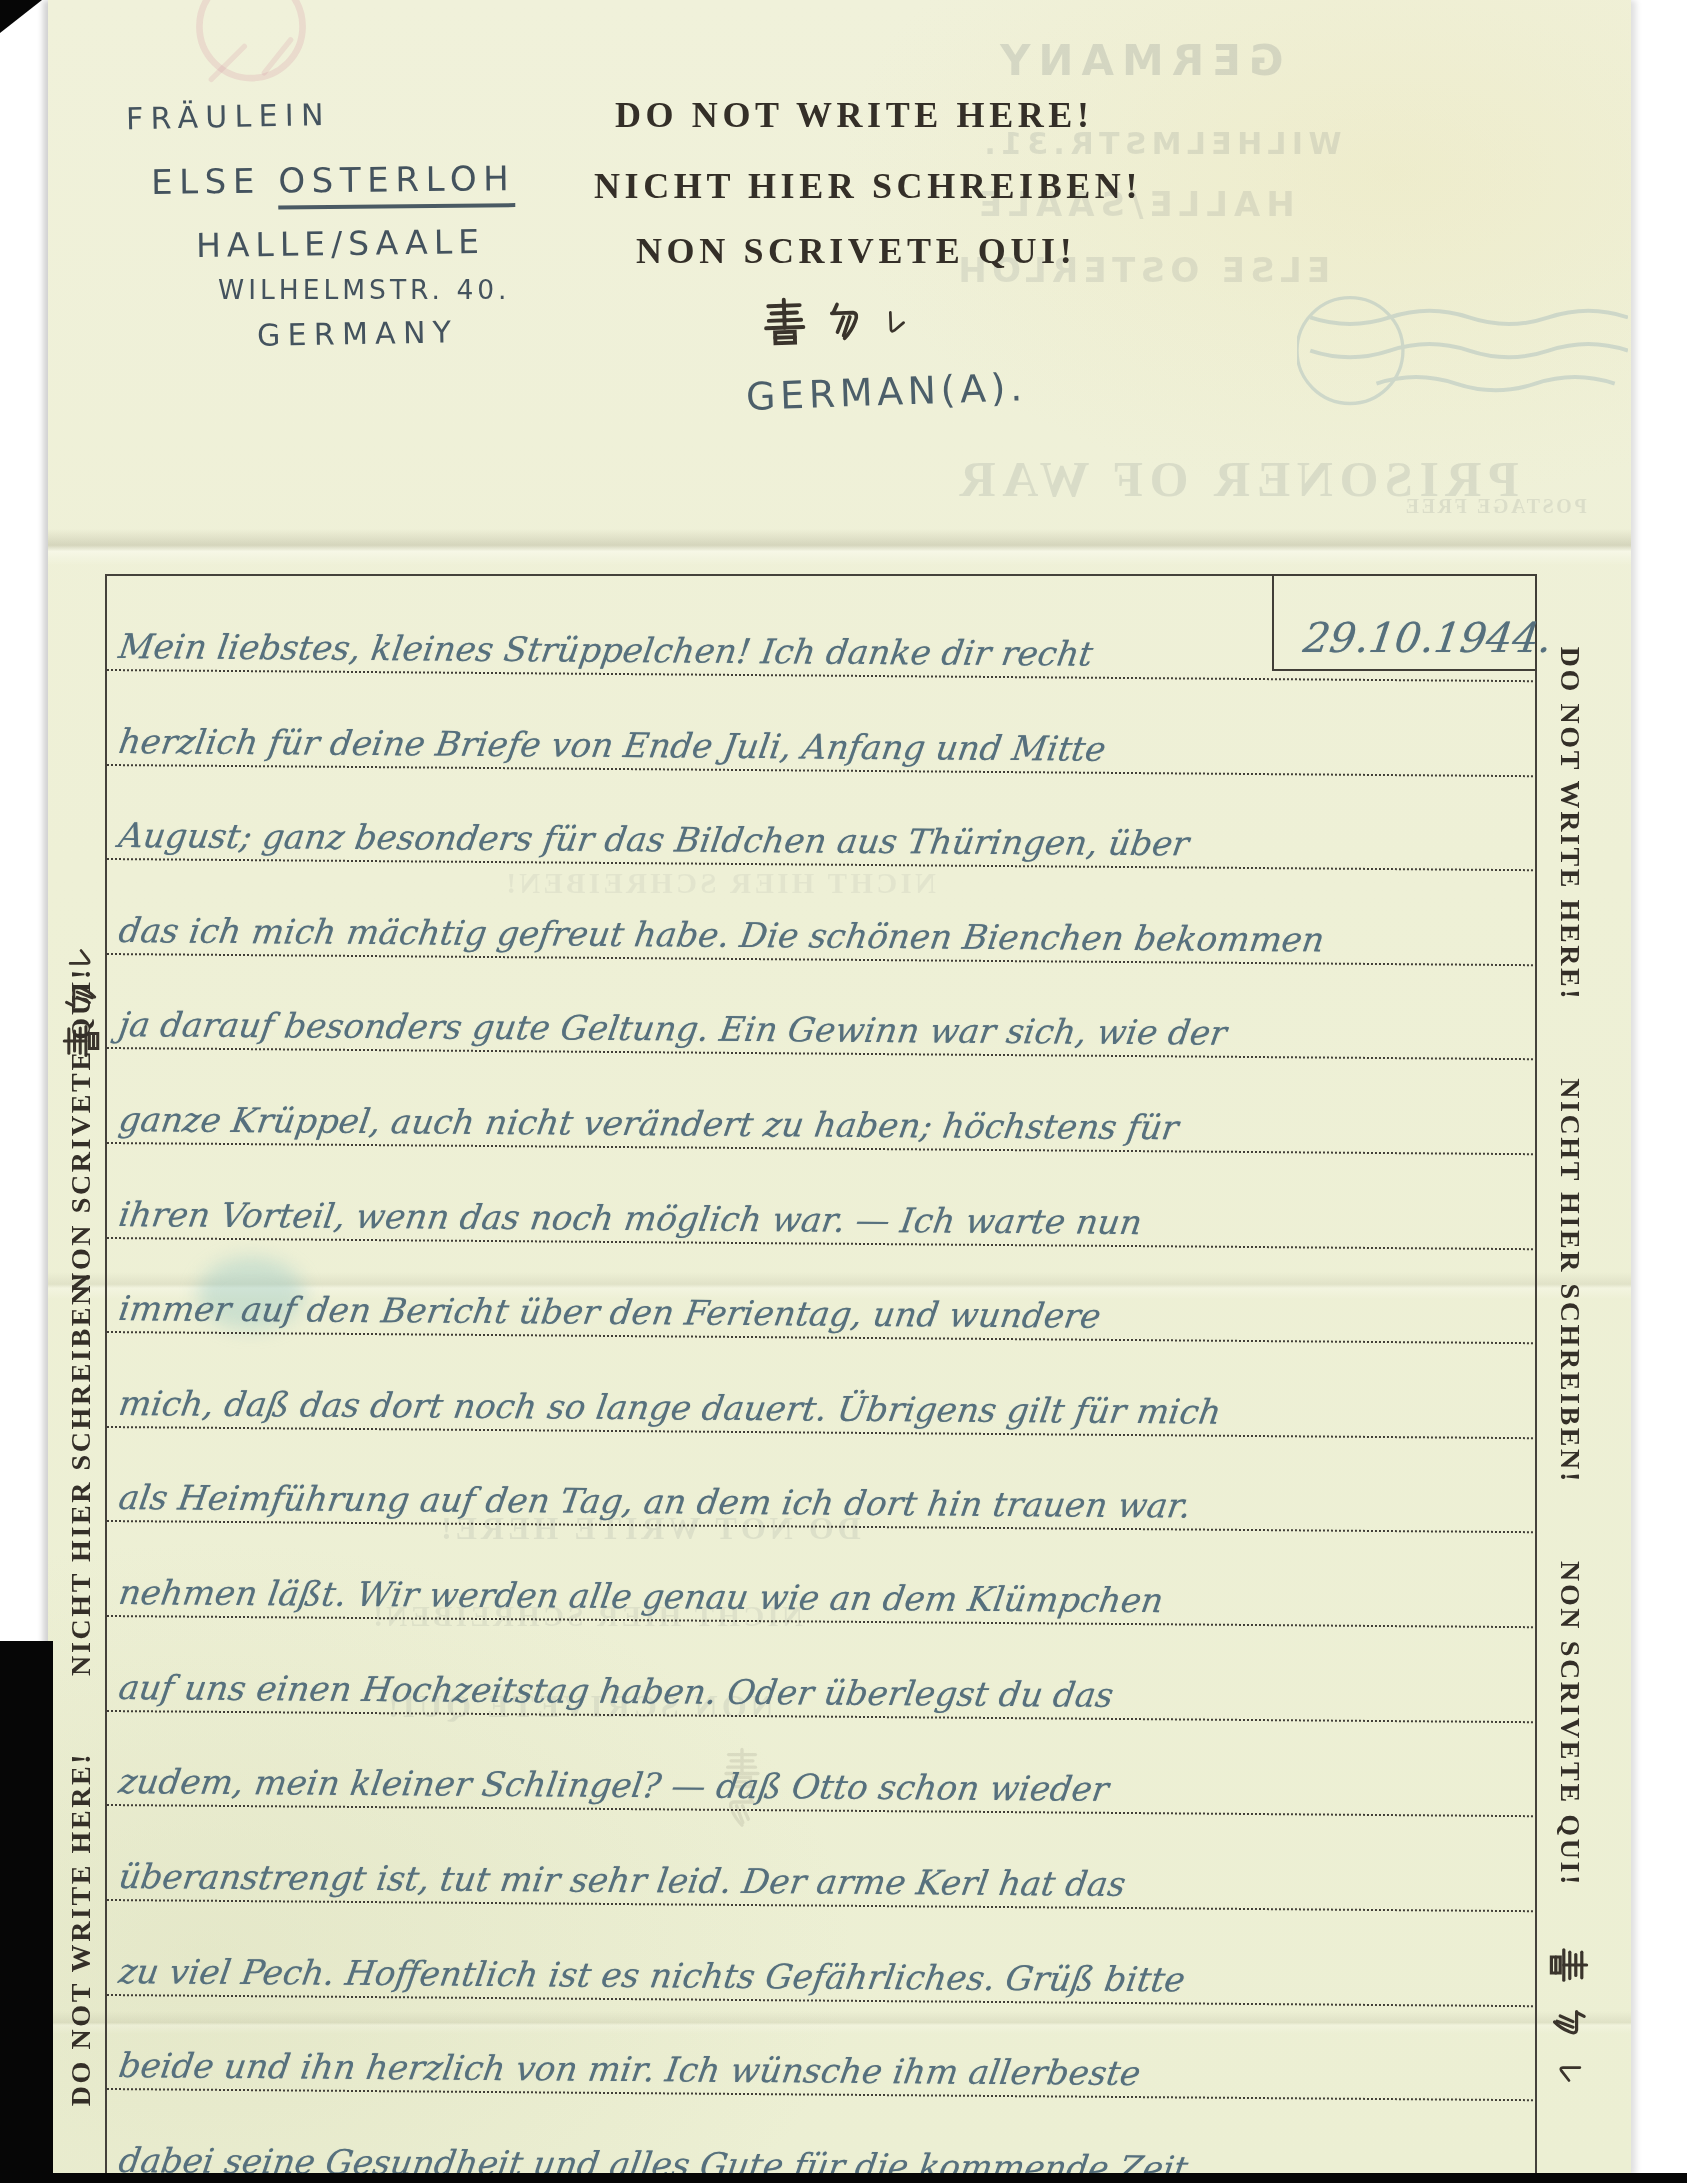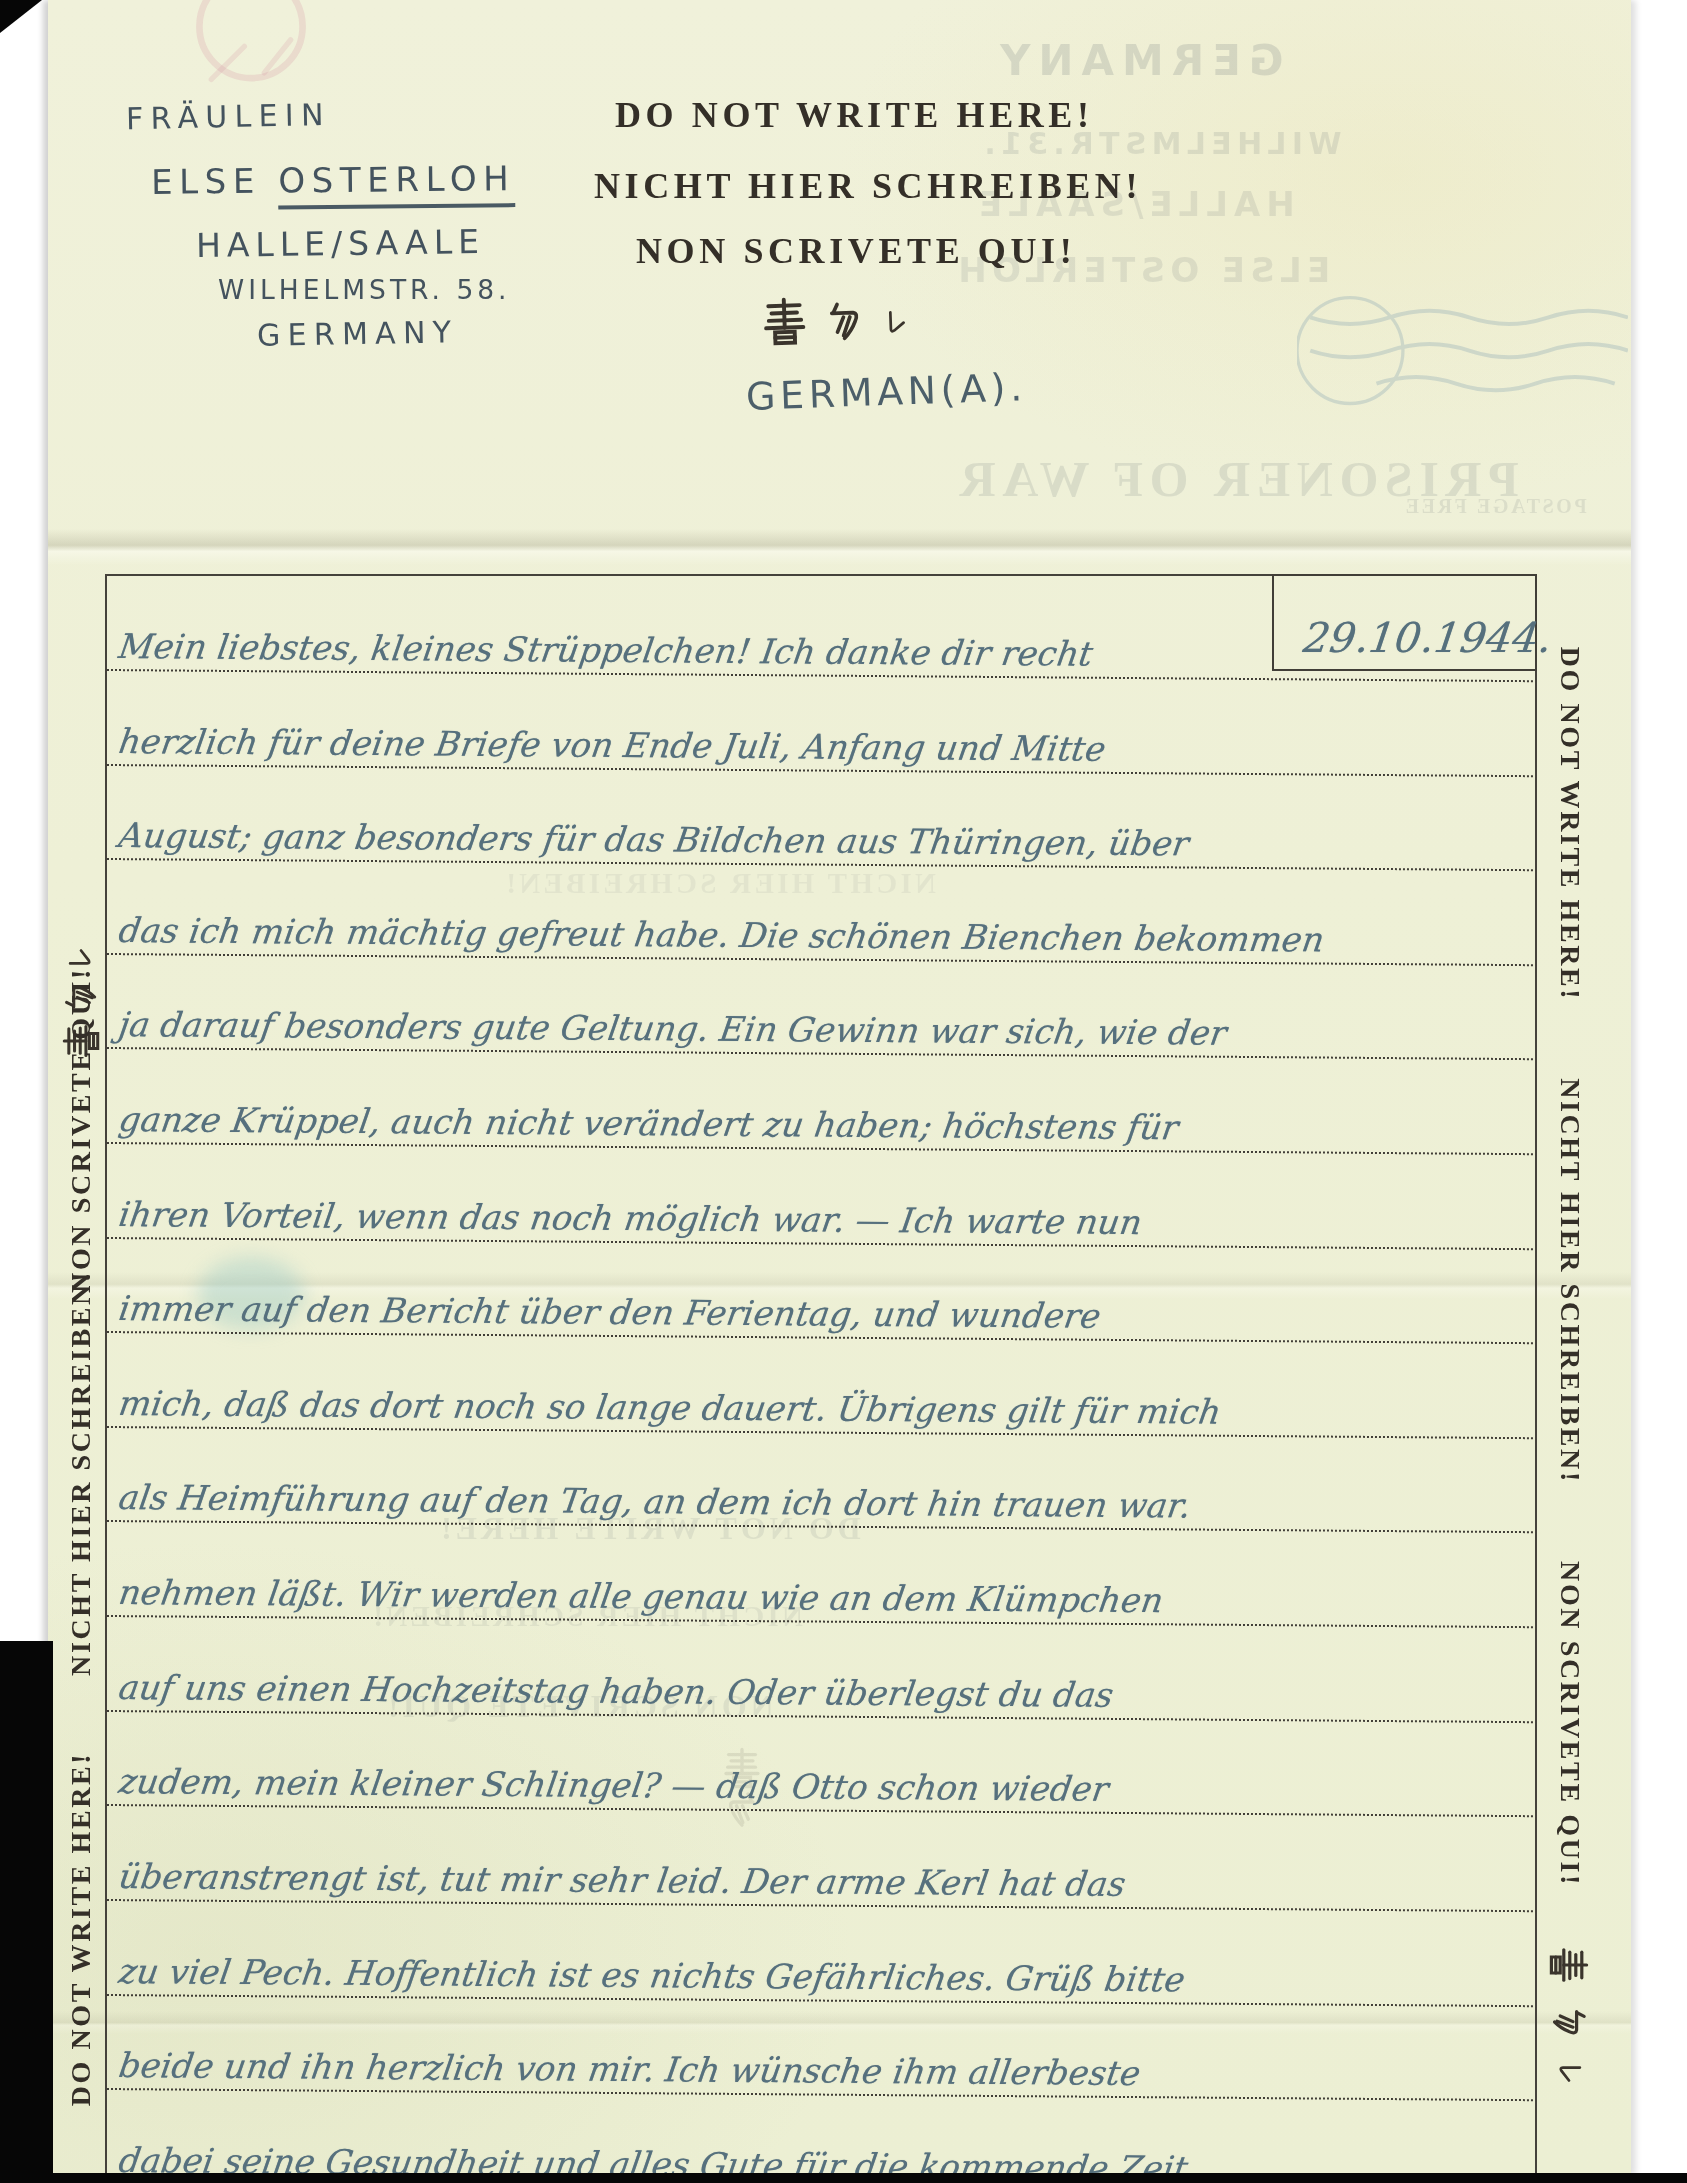--- a/index.html
+++ b/index.html
@@ -109,21 +109,21 @@
         </svg>
       </span>
   </div>
 
   <div>
     <div class="hand" style="position:absolute;left:126px;top:99px;font-size:30px;letter-spacing:7.3px;transform:rotate(-1.2deg);">FRÄULEIN</div>
     <div class="hand" style="position:absolute;left:151px;top:160px;font-size:34px;letter-spacing:6.6px;transform:rotate(-.6deg);">
       <span>ELSE </span><span style="border-bottom:4px solid #4a5a64;padding-bottom:5.3px;">OSTERLOH</span>
     </div>
     <div class="hand" style="position:absolute;left:196px;top:224px;font-size:33px;letter-spacing:6px;transform:rotate(-.8deg);">HALLE/SAALE</div>
-    <div class="hand" style="position:absolute;left:218px;top:274px;font-size:26.5px;letter-spacing:4px;">WILHELMSTR. 58.</div>
+    <div class="hand" style="position:absolute;left:218px;top:274px;font-size:26.5px;letter-spacing:4px;">WILHELMSTR. 40.</div>
     <div class="hand" style="position:absolute;left:257px;top:316px;font-size:30px;letter-spacing:7.3px;transform:rotate(-1deg);">GERMANY</div>
   </div>
 
   <div>
     <div class="print" style="position:absolute;left:615px;top:94px;font-size:36px;letter-spacing:4.6px;">DO NOT WRITE HERE!</div>
     <div class="print" style="position:absolute;left:594px;top:165px;font-size:36px;letter-spacing:4.6px;">NICHT HIER SCHREIBEN!</div>
     <div class="print" style="position:absolute;left:636px;top:230px;font-size:36px;letter-spacing:4.6px;">NON SCRIVETE QUI!</div>
     <div style="position:absolute;left:760px;top:295px;display:flex;gap:12px;transform:rotate(-2deg);color:#3a332c;" title="書勿レ">
       <span class="kan">
           <svg width="49" height="49" viewBox="0 0 100 100">

